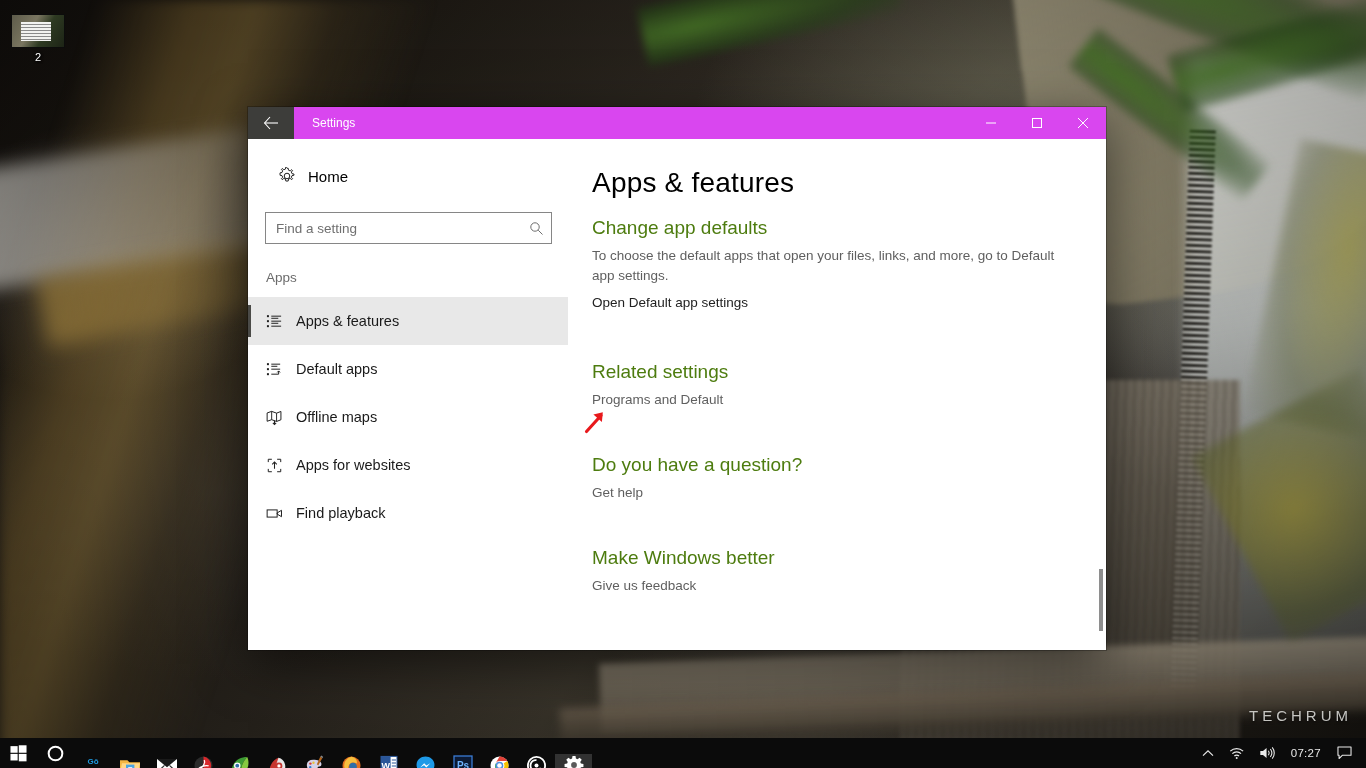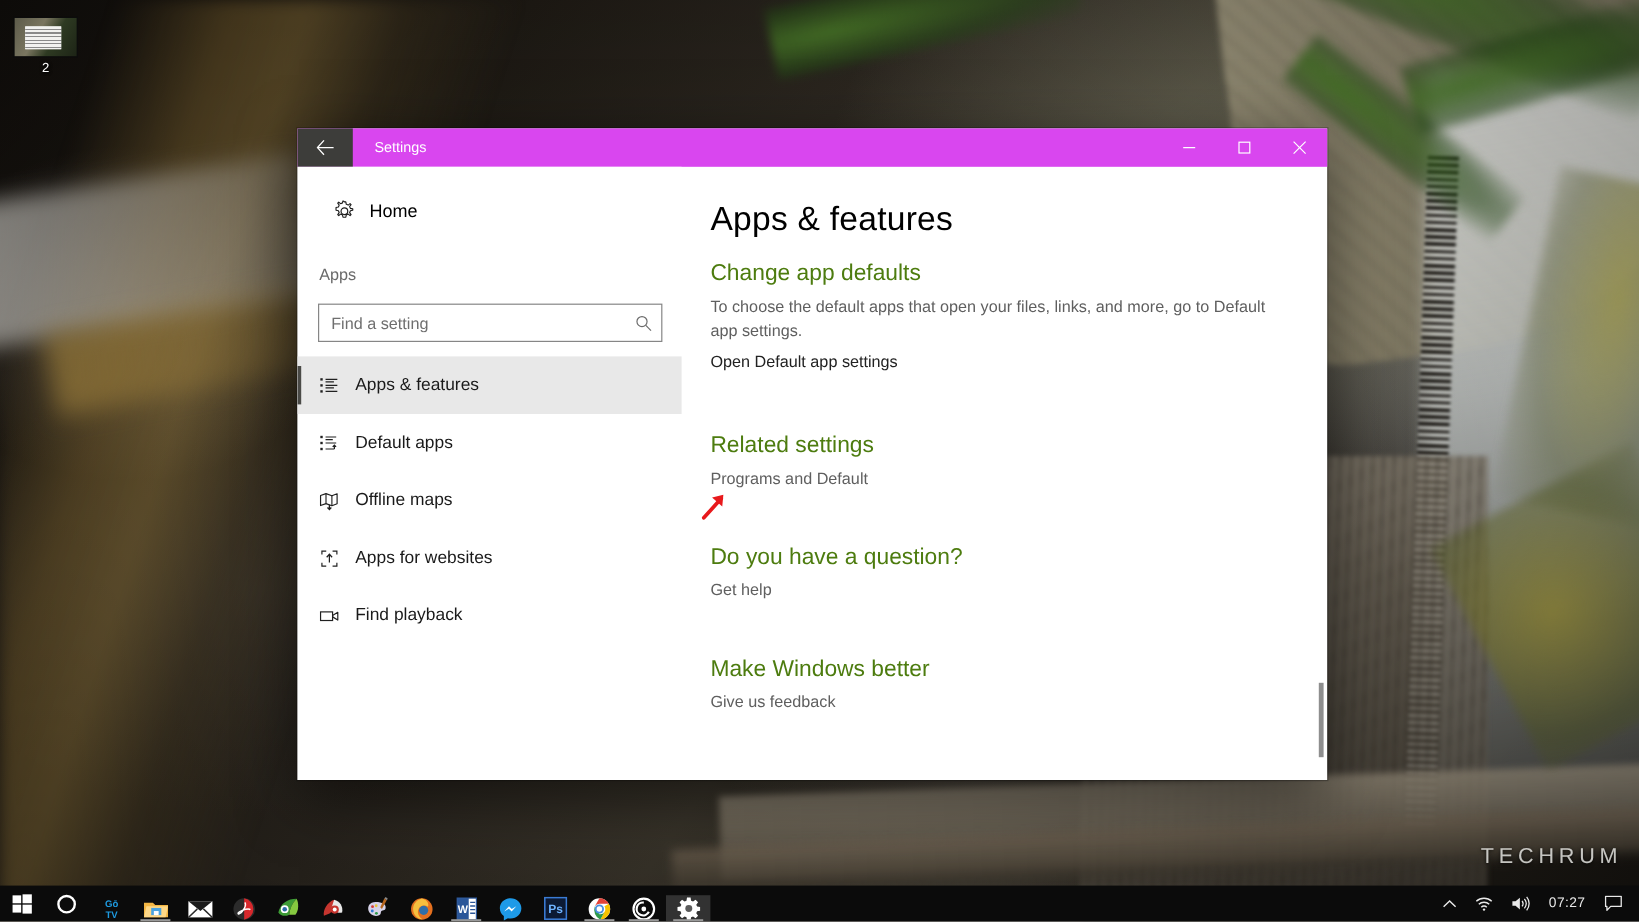--- a/index.html
+++ b/index.html
@@ -154,21 +154,21 @@
     color: #ffffff;
     font-size: 11px;
     text-shadow: 0 0 3px rgba(0,0,0,0.95), 1px 1px 2px rgba(0,0,0,0.9);
   }
 
   
   #watermark {
     position: absolute;
     right: 14px; bottom: 44px;
     color: rgba(236,236,232,0.82);
-    font-size: 18px;
+    font-size: 15px;
     letter-spacing: 4px;
     font-weight: 500;
     text-shadow: 0 1px 3px rgba(0,0,0,0.8);
   }
 
   
   #settings-window {
     position: absolute;
     left: 248px; top: 107px;
     width: 858px; height: 543px;
@@ -351,21 +351,21 @@
   #start-button {
     width: 36px;
     display: flex; align-items: center; justify-content: center;
     cursor: default;
   }
   #cortana-button {
     width: 38px;
     display: flex; align-items: center; justify-content: center;
     cursor: default;
   }
-  #taskbar-apps { display: flex; align-items: flex-end; margin-top: 24px; }
+  #taskbar-apps { display: flex; align-items: center; margin-top: 24px; }
   .tb-app {
     width: 37px;
     display: flex; align-items: center; justify-content: center;
     position: relative;
     cursor: default;
   }
   .tb-app.active { background: rgba(255,255,255,0.16); }
   .tb-app.running::after {
     content: "";
     position: absolute;
@@ -461,31 +461,31 @@
         <div id="home-item">
           <span class="ico">
             <svg width="18" height="18" viewBox="0 0 20 20" aria-hidden="true">
               <circle cx="10" cy="10" r="3.1" fill="none" stroke="#1c1c1c" stroke-width="1.1"></circle>
               <path d="M10 1.4 l1.3 0 0.45 2.2 1.75 .73 1.75-1.35 .92 .92 -1.35 1.75 .73 1.75 2.2 .45 0 1.3 -2.2 .45 -.73 1.75 1.35 1.75 -.92 .92 -1.75-1.35 -1.75 .73 -.45 2.2 -1.3 0 -1.3 0 -.45-2.2 -1.75-.73 -1.75 1.35 -.92-.92 1.35-1.75 -.73-1.75 -2.2-.45 0-1.3 0-1.3 2.2-.45 .73-1.75 -1.35-1.75 .92-.92 1.75 1.35 1.75-.73 .45-2.2 z" fill="none" stroke="#1c1c1c" stroke-width="1.05" stroke-linejoin="round"></path>
             </svg>
           </span>
           <span class="txt">Home</span>
         </div>
 
-        <div id="nav-group-label">Apps</div>
-
         <div id="search-box">
           <input id="search-input" type="text" placeholder="Find a setting" style="">
           <span id="search-icon-wrap">
             <svg width="15" height="15" viewBox="0 0 16 16" aria-hidden="true">
               <circle cx="6.4" cy="6.4" r="4.5" fill="none" stroke="#6b6b6b" stroke-width="1.05"></circle>
               <path d="M9.8 9.8 L14.4 14.4" stroke="#6b6b6b" stroke-width="1.05"></path>
             </svg>
           </span>
         </div>
+
+        <div id="nav-group-label">Apps</div>
 
         <div id="nav-list">
 
           <div class="nav-item selected">
             <span class="ico">
               <svg width="17" height="17" viewBox="0 0 18 18" aria-hidden="true">
                 <rect x="1" y="2.3" width="2.1" height="2.1" fill="#202020"></rect>
                 <rect x="1" y="7.6" width="2.1" height="2.1" fill="#202020"></rect>
                 <rect x="1" y="12.9" width="2.1" height="2.1" fill="#202020"></rect>
                 <path d="M5.6 3.35 H16  M5.6 8.65 H16  M5.6 13.95 H16" stroke="#202020" stroke-width="1.05"></path>

